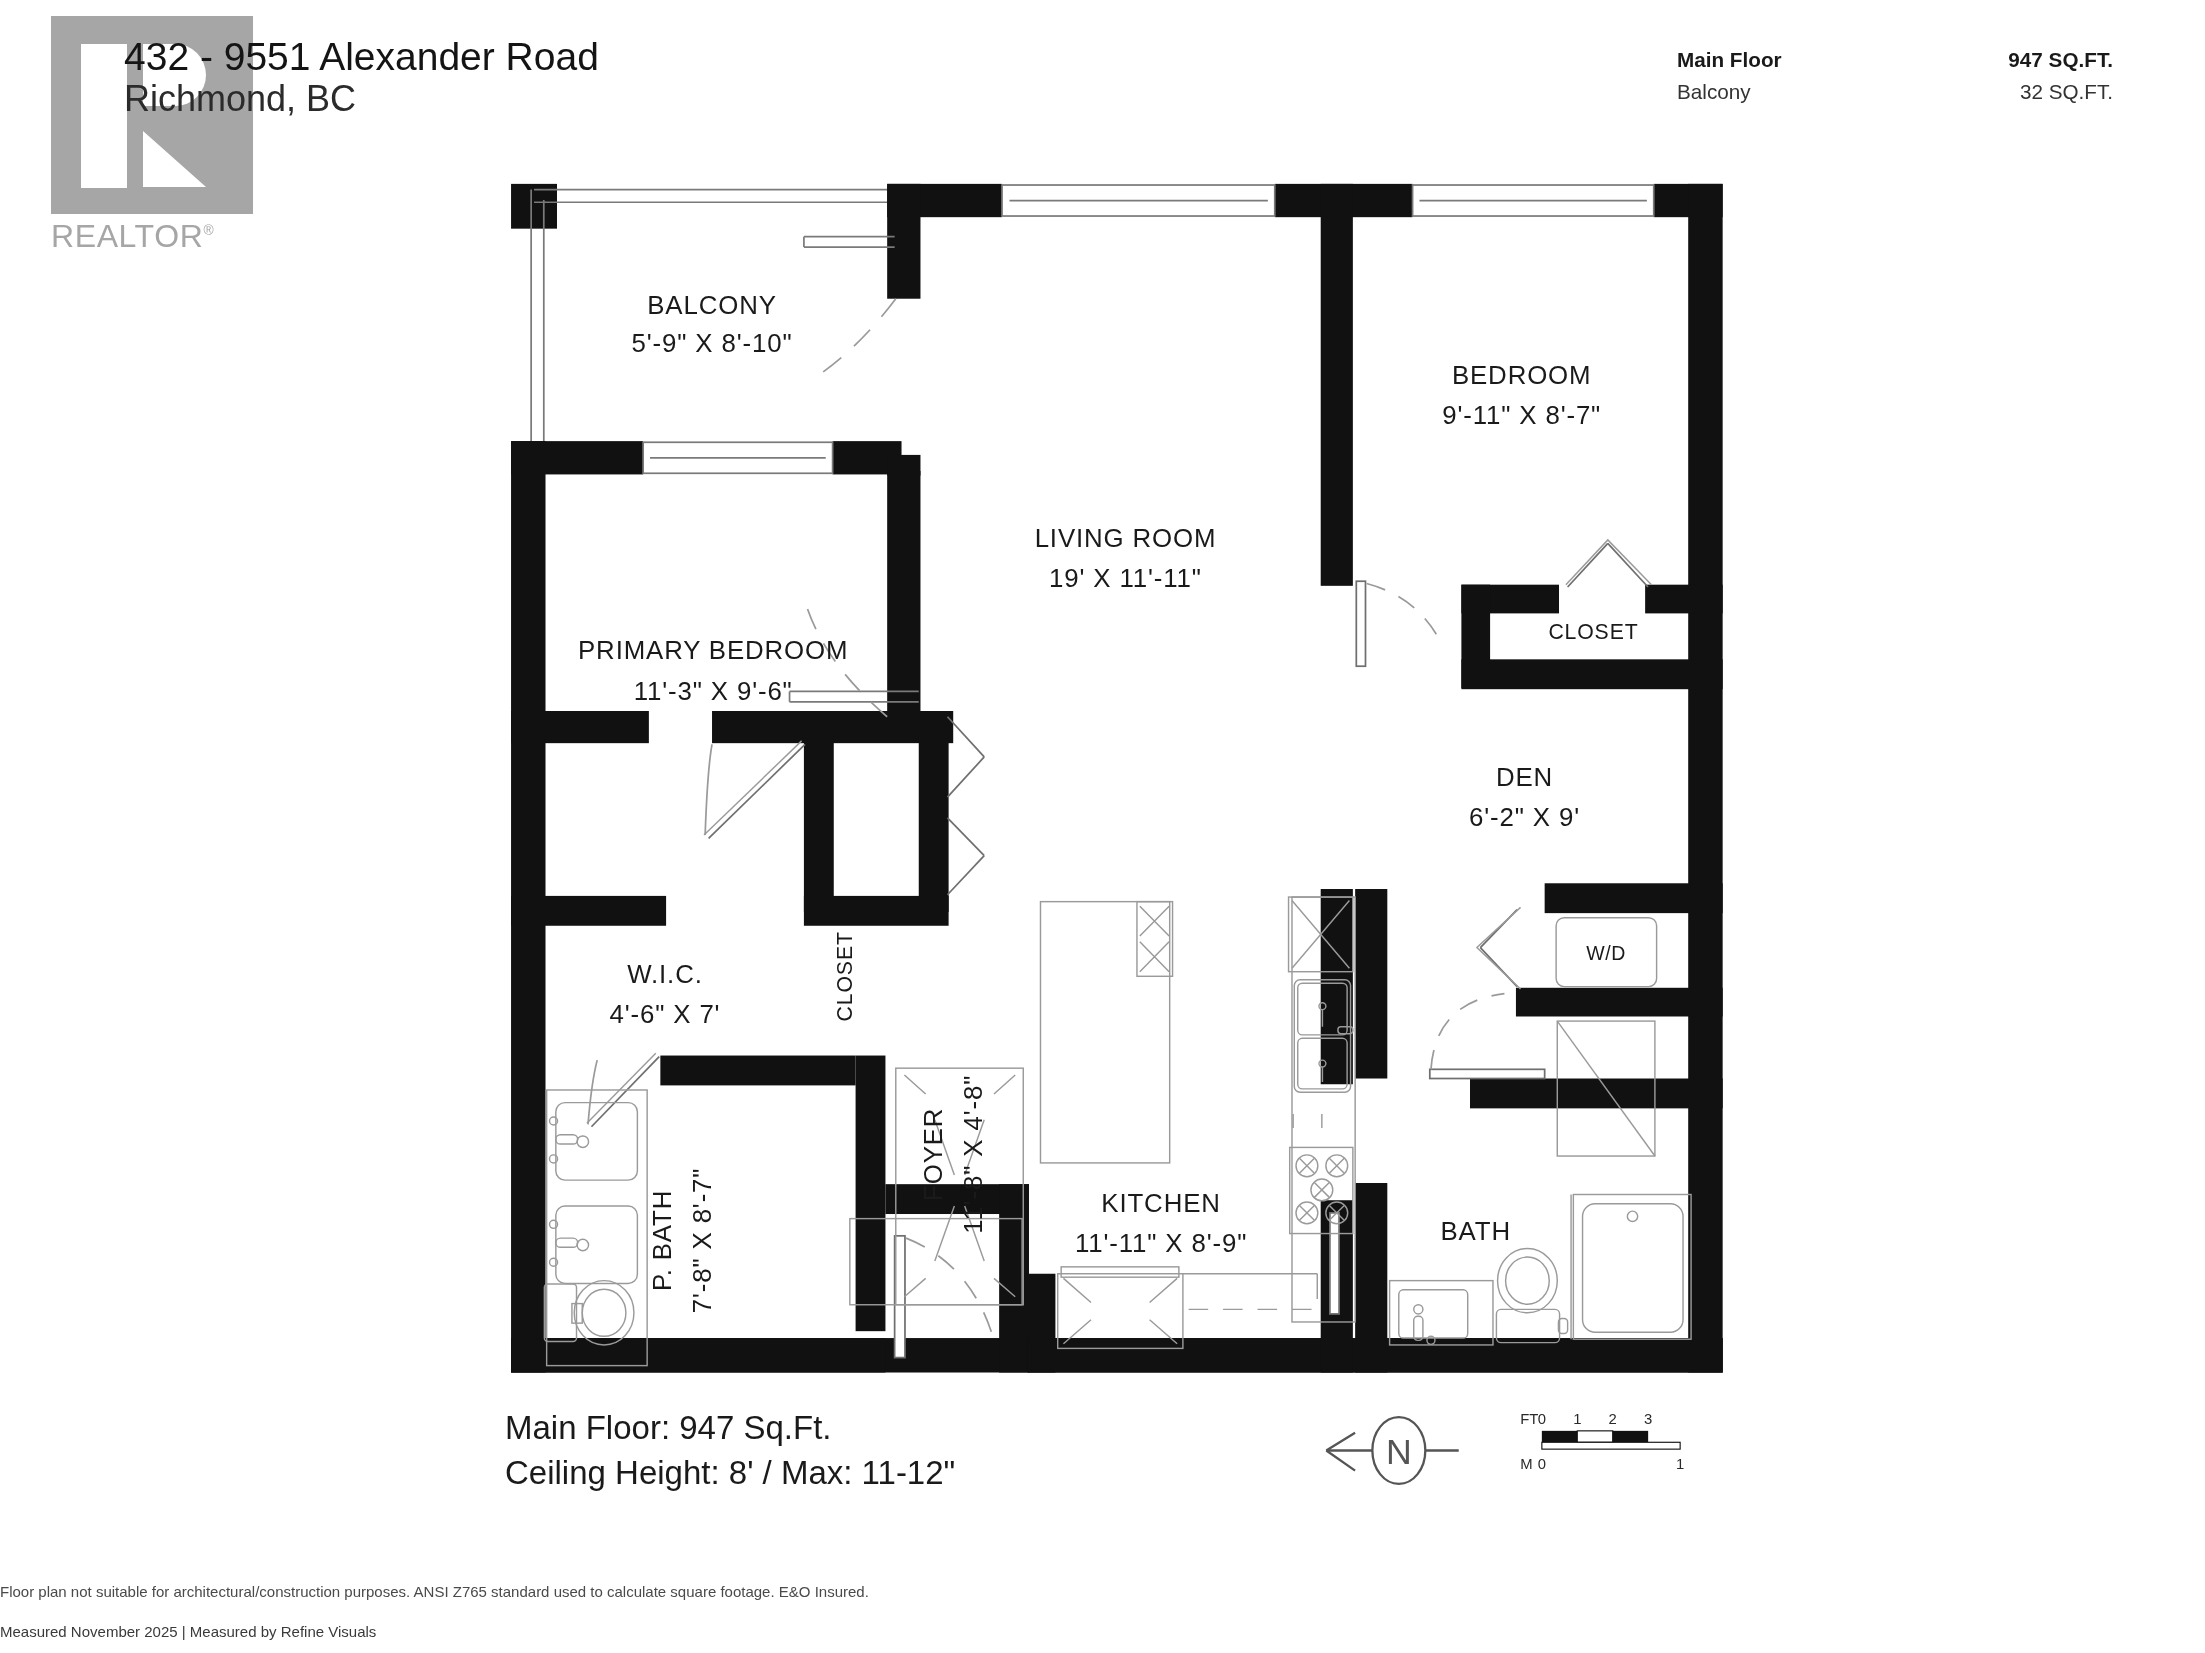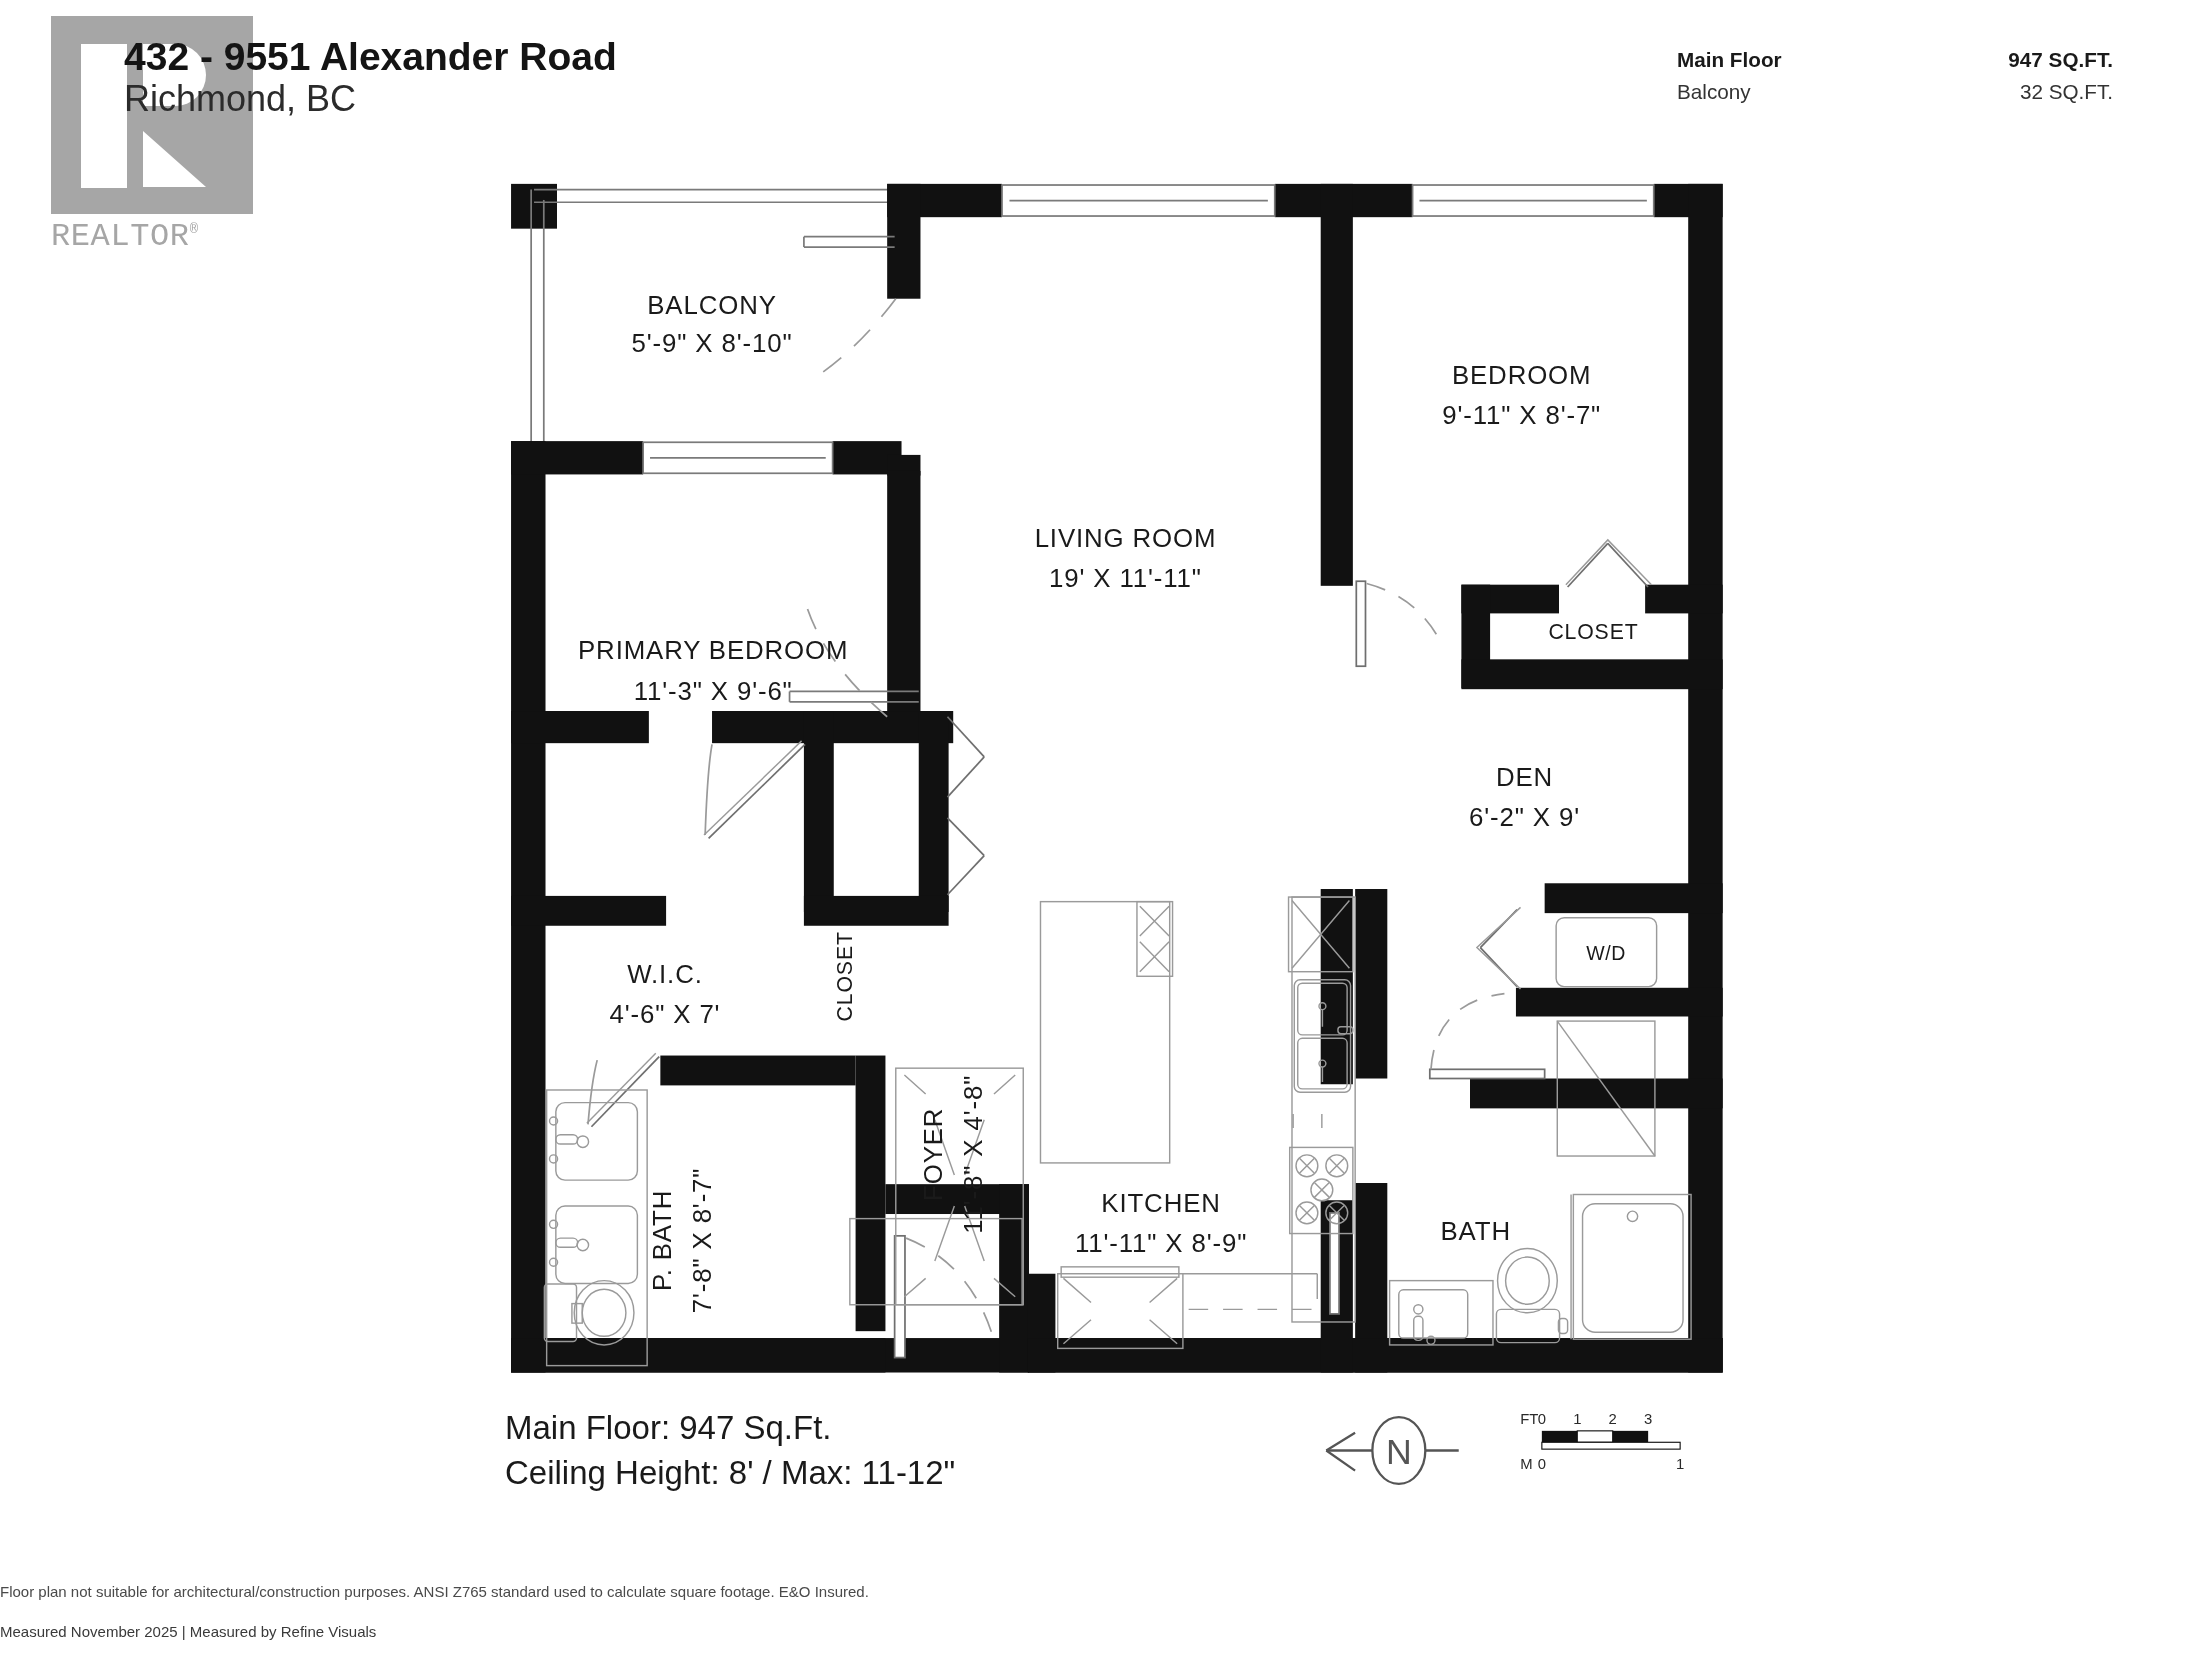--- a/index.html
+++ b/index.html
@@ -57,31 +57,31 @@
     background: #ffffff;
     clip-path: polygon(0 0, 0 100%, 100% 100%);
   }
   #realtor-word {
     position: absolute;
     left: 0; top: 202px;
     width: 202px;
     font-size: 32px;
     letter-spacing: 0.6px;
     color: #a6a6a6;
-    font-family: Liberation Mono, monospace;
+    font-family: Liberation Sans, sans-serif;
   }
   #realtor-word sup { font-size: 13.8px; }
 
   #title-block {
     position: absolute;
     left: 124px; top: 37px;
   }
   #address-line {
     font-size: 39px;
-    font-weight: bold;
+    font-weight: normal;
     line-height: 1.0;
     color: #141414;
     white-space: nowrap;
   }
   #city-line {
     font-size: 36px;
     font-weight: normal;
     line-height: 1.25;
     color: #2b2b2b;
     white-space: nowrap;

